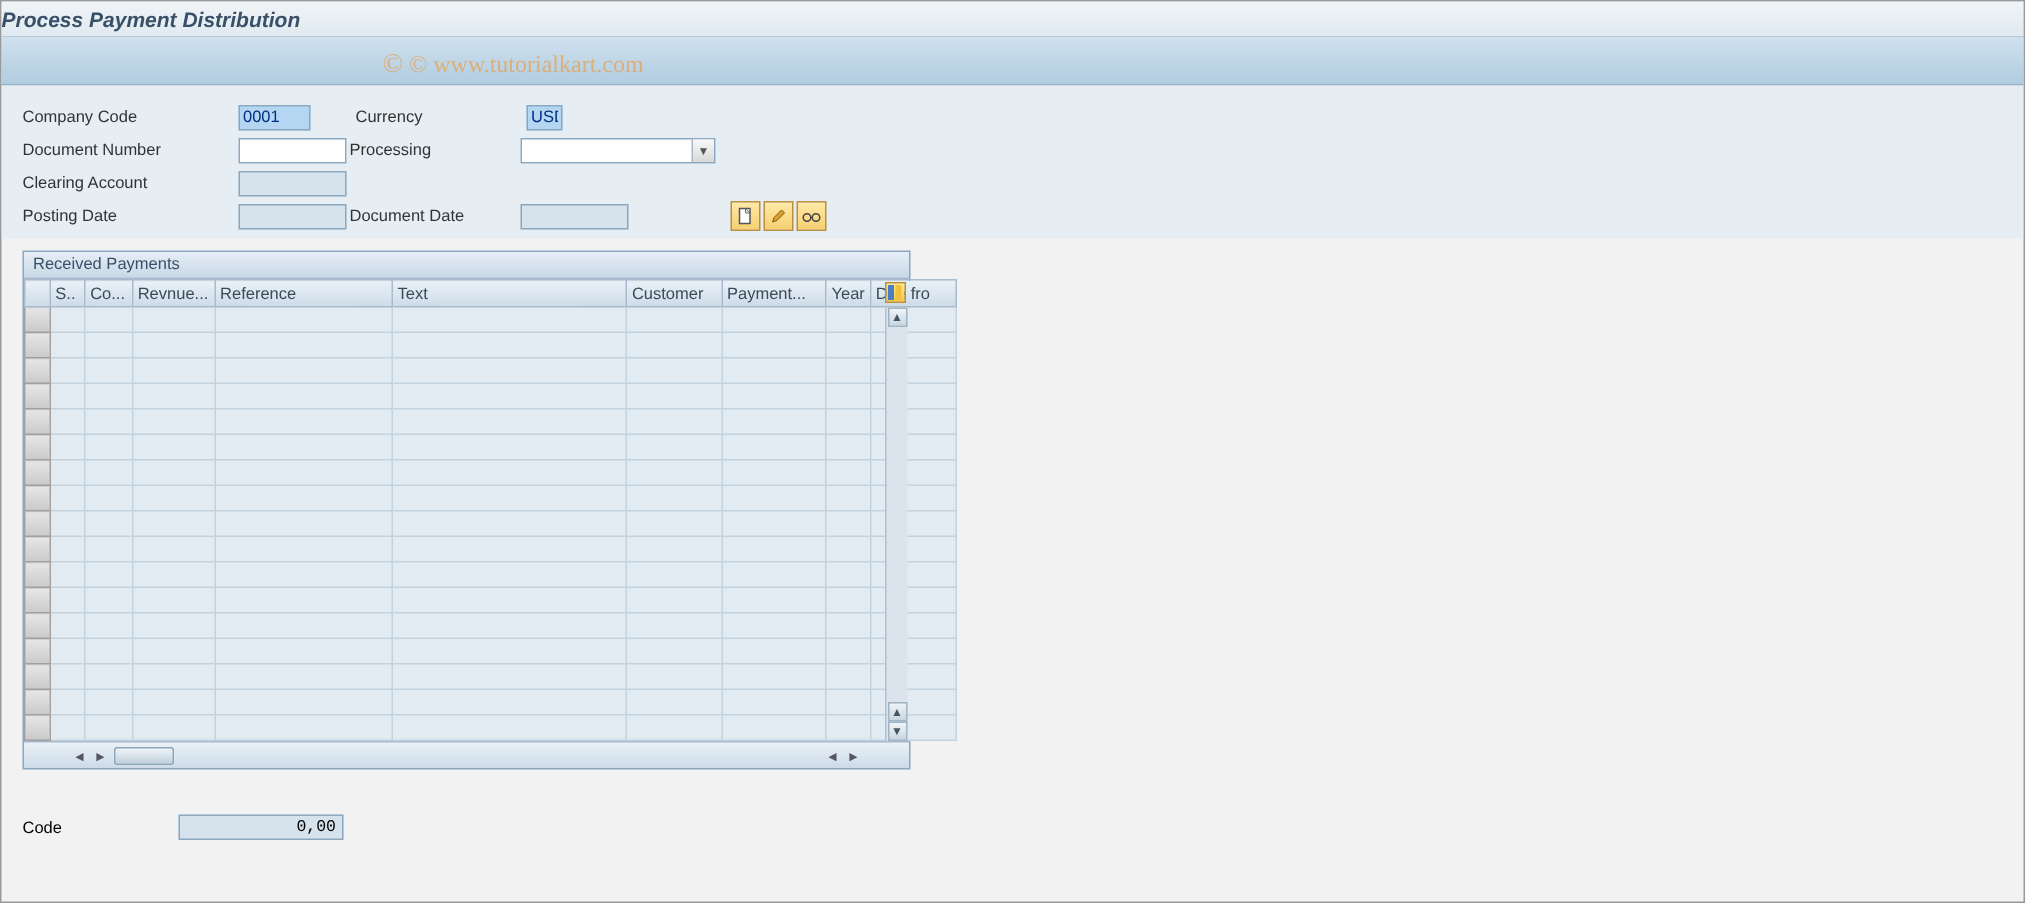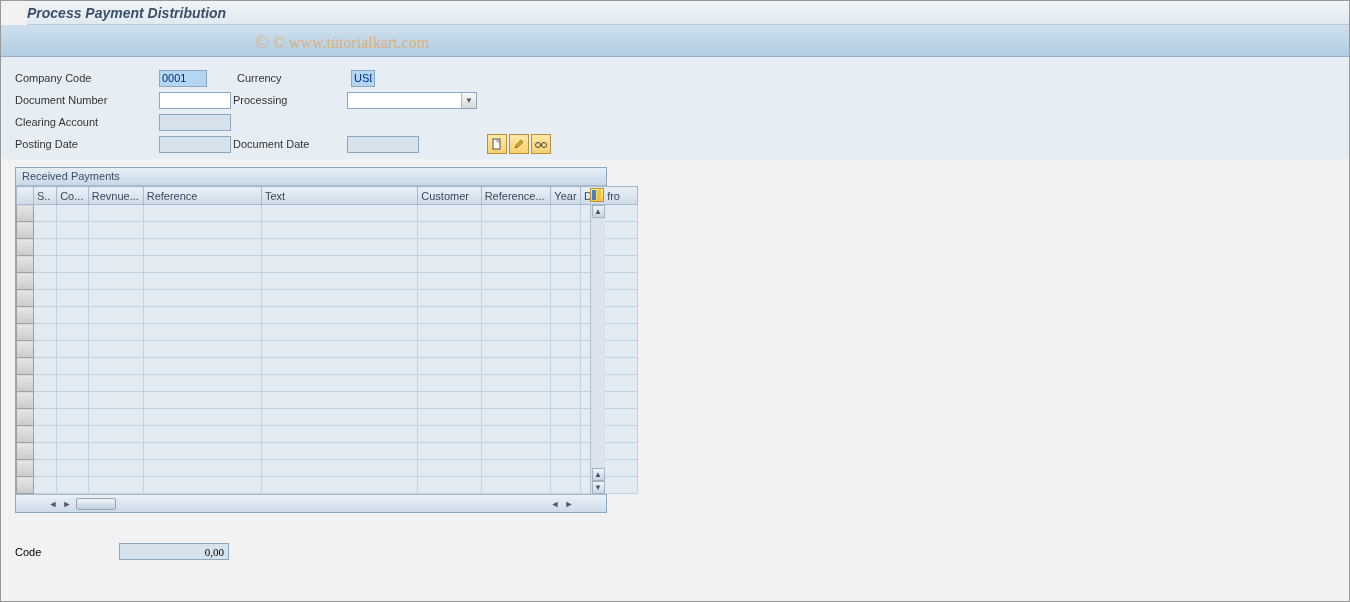--- a/index.html
+++ b/index.html
@@ -10,21 +10,20 @@
       width: 1350px;
       height: 602px;
       overflow: hidden;
       border: 1px solid #999;
     }
     .title-bar {
       background: linear-gradient(to bottom, #f0f4f8 0%, #e0eaf0 100%);
       border-bottom: 1px solid #b8c8d8;
       padding: 4px 0;
       height: 24px;
-      margin-left: 26px;
     }
     .title-bar h1 {
       font-size: 14px;
       font-style: italic;
       font-weight: bold;
       color: #3a5068;
     }
     .toolbar-area {
       background: linear-gradient(to bottom, #cfe0ee 0%, #b0cde0 100%);
       height: 32px;
@@ -166,21 +165,21 @@
       margin: 30px 0 0 14px;
       display:flex; align-items:center;
     }
     .total-row .tlbl { width: 104px; }
     .total-row input {
       width: 110px; height: 17px;
       border: 1px solid #8ba8c0;
       background: #d6e2ec;
       text-align: right;
       padding: 0 4px;
-      font-family: Liberation Serif, serif; font-size:11px;
+      font-family: Liberation Mono, monospace; font-size:11px;
     }
     .grid-scroll-container{
       width: 622px;
       overflow:hidden;
     }
     .foot-spacer{flex:1;}
   </style>
 </head>
 <body>
 
@@ -286,21 +285,21 @@
       </colgroup>
       <thead>
             <tr id="grid-header">
               <th></th>
               <th>S..</th>
               <th>Co...</th>
               <th>Revnue...</th>
               <th>Reference</th>
               <th>Text</th>
               <th>Customer</th>
-              <th>Reference...</th>
+              <th>Payment...</th>
               <th>Year</th>
               <th>Due fro</th>
             </tr>
           </thead>
       <tbody id="grid-body">
             <tr>
               <td class="rowsel"></td>
               <td></td>
               <td></td>
               <td></td>

